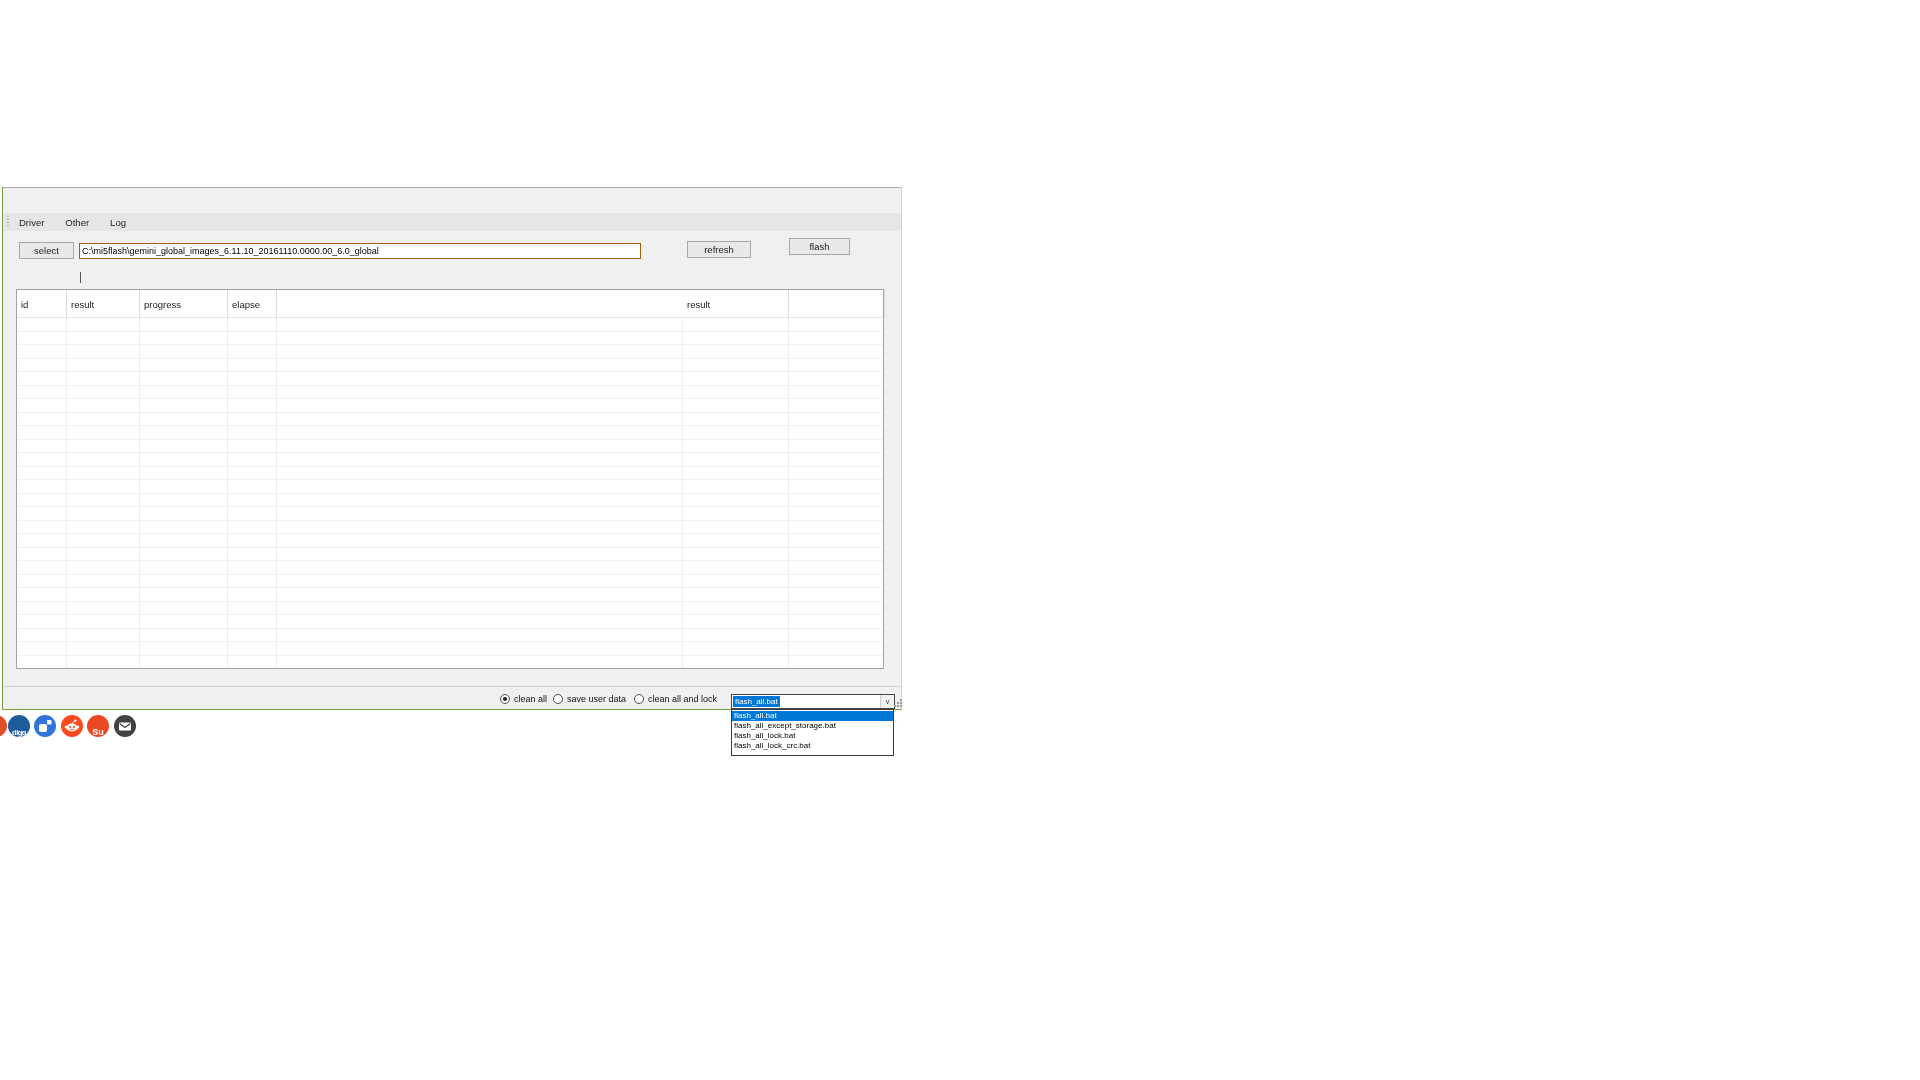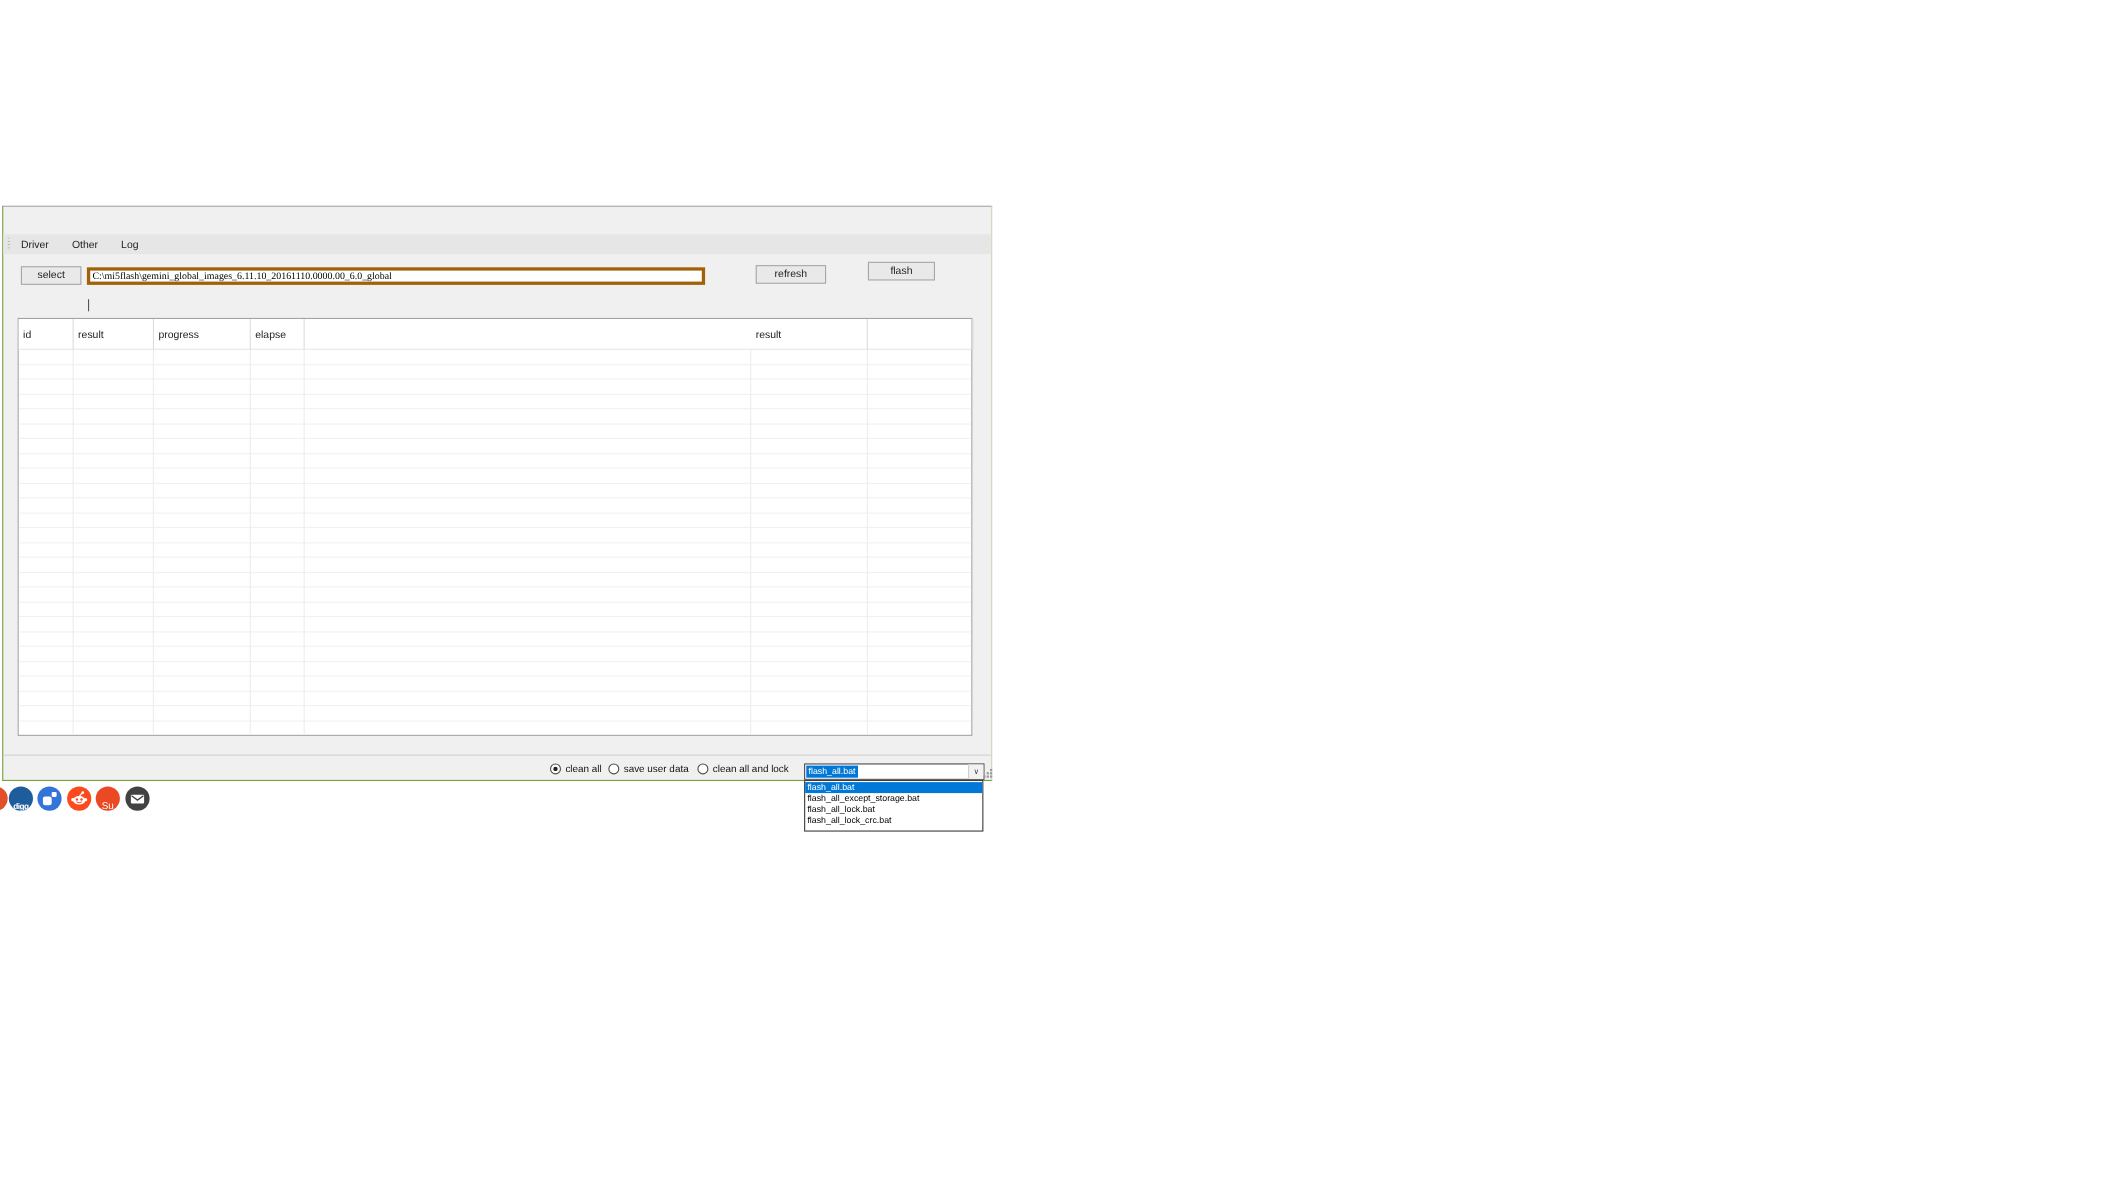--- a/index.html
+++ b/index.html
@@ -31,22 +31,22 @@
   .menu-items{position:absolute;left:16px;top:0;height:18px;display:flex;align-items:center;}
   .menu-item{font-size:9.5px;color:#222;margin-right:21px;cursor:default;}
 
   
   .btn{position:absolute;box-sizing:border-box;background:#e9e9e9;border:1px solid #a7a7a7;
        font-size:9.5px;color:#222;display:flex;align-items:center;justify-content:center;cursor:pointer;}
   .btn-select{left:16px;top:54px;width:55px;height:17px;}
   .btn-refresh{left:684px;top:53px;width:64px;height:17px;}
   .btn-flash{left:786px;top:50px;width:61px;height:17px;}
   .path-input{position:absolute;left:76px;top:55px;width:562px;height:16px;box-sizing:border-box;
-              border:3px solid #a16207;background:#fff;font-size:9px;color:#000;
-              font-family:Liberation Serif, serif;padding:0 2px;outline:none;}
+              border:1px solid #a16207;background:#fff;font-size:9px;color:#000;
+              font-family:Liberation Sans, sans-serif;padding:0 2px;outline:none;}
   .stray-caret{position:absolute;left:77px;top:84px;width:1px;height:11px;background:#555;}
 
   
   .table{position:absolute;left:13px;top:101px;width:868px;height:380px;box-sizing:border-box;
          background:#fff;border:1px solid #a3a3a3;}
   .tbl-header{position:absolute;left:0;top:0;width:100%;height:28px;background:#fff;
               border-bottom:1px solid #e6e6e6;box-sizing:border-box;}
   .tbl-hcell{position:absolute;top:0;height:28px;box-sizing:border-box;border-right:1px solid #dcdcdc;
              font-size:9.5px;color:#222;display:flex;align-items:center;padding-left:4px;cursor:default;}
   .tbl-body{position:absolute;left:0;top:28px;right:0;bottom:0;overflow:hidden;}
@@ -81,21 +81,21 @@
            white-space:nowrap;overflow:hidden;cursor:pointer;}
   .dd-item.selected{background:#0078d7;color:#fff;}
 
   
   .share-bar{position:absolute;left:0;top:715px;height:22px;}
   .share-icon{position:absolute;top:0;width:22px;height:22px;border-radius:50%;cursor:pointer;
               display:flex;align-items:center;justify-content:center;overflow:hidden;}
   .share-icon span{color:#fff;margin-top:12px;}
   .share-icon svg{display:block;}
   .lbl-digg{font-size:7.5px;font-weight:bold;letter-spacing:-0.5px;}
-  .lbl-su{font-size:9px;font-weight:normal;}
+  .lbl-su{font-size:9px;font-weight:bold;}
 </style>
 </head>
 <body>
 
 <div class="page">
 
   <div class="window">
 
 
     <div class="menubar">

